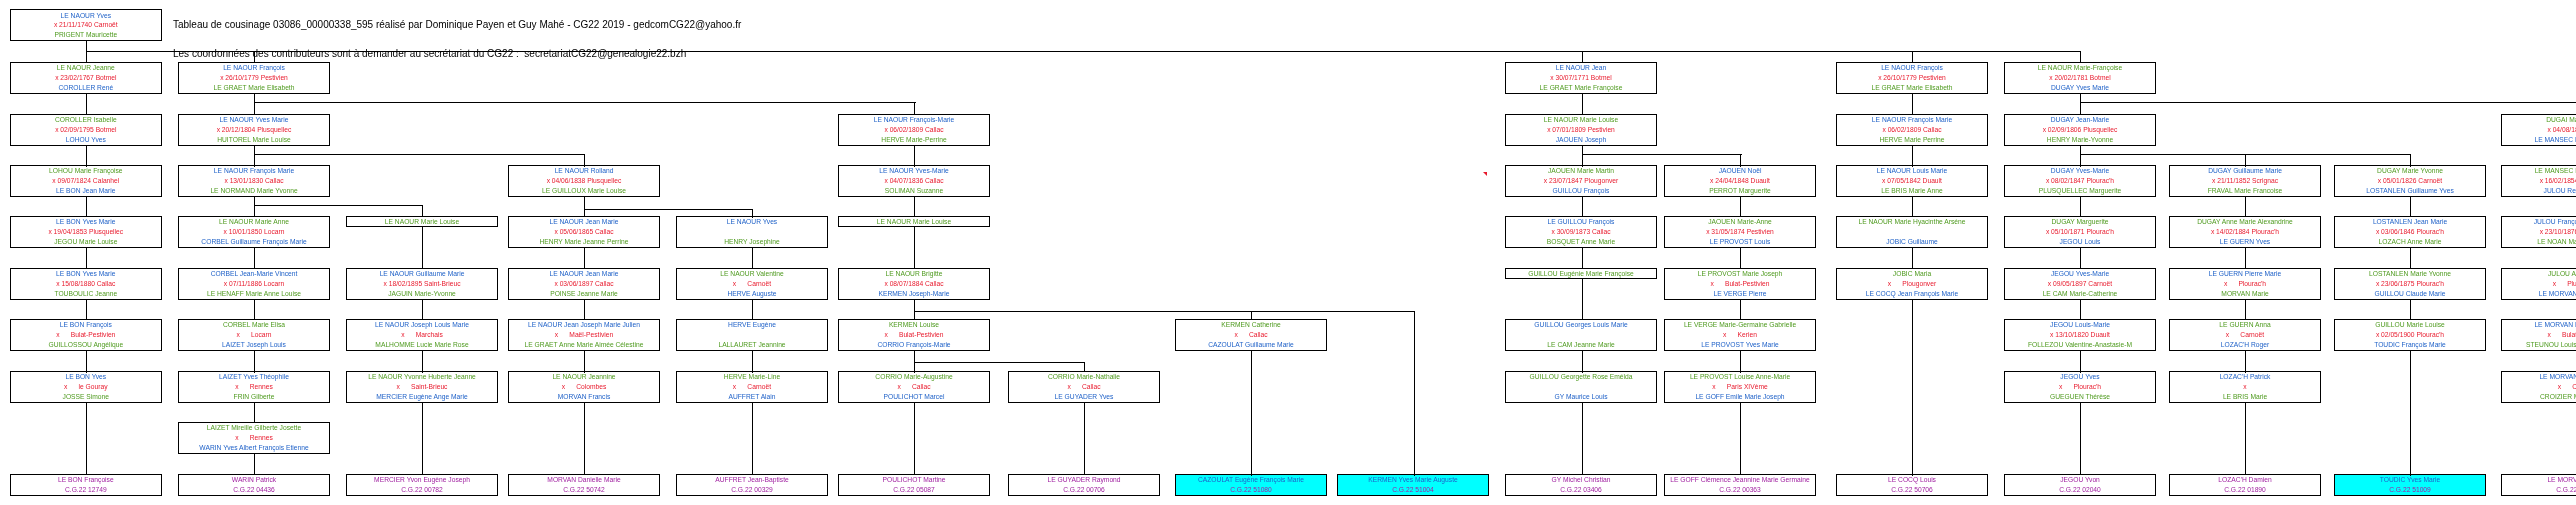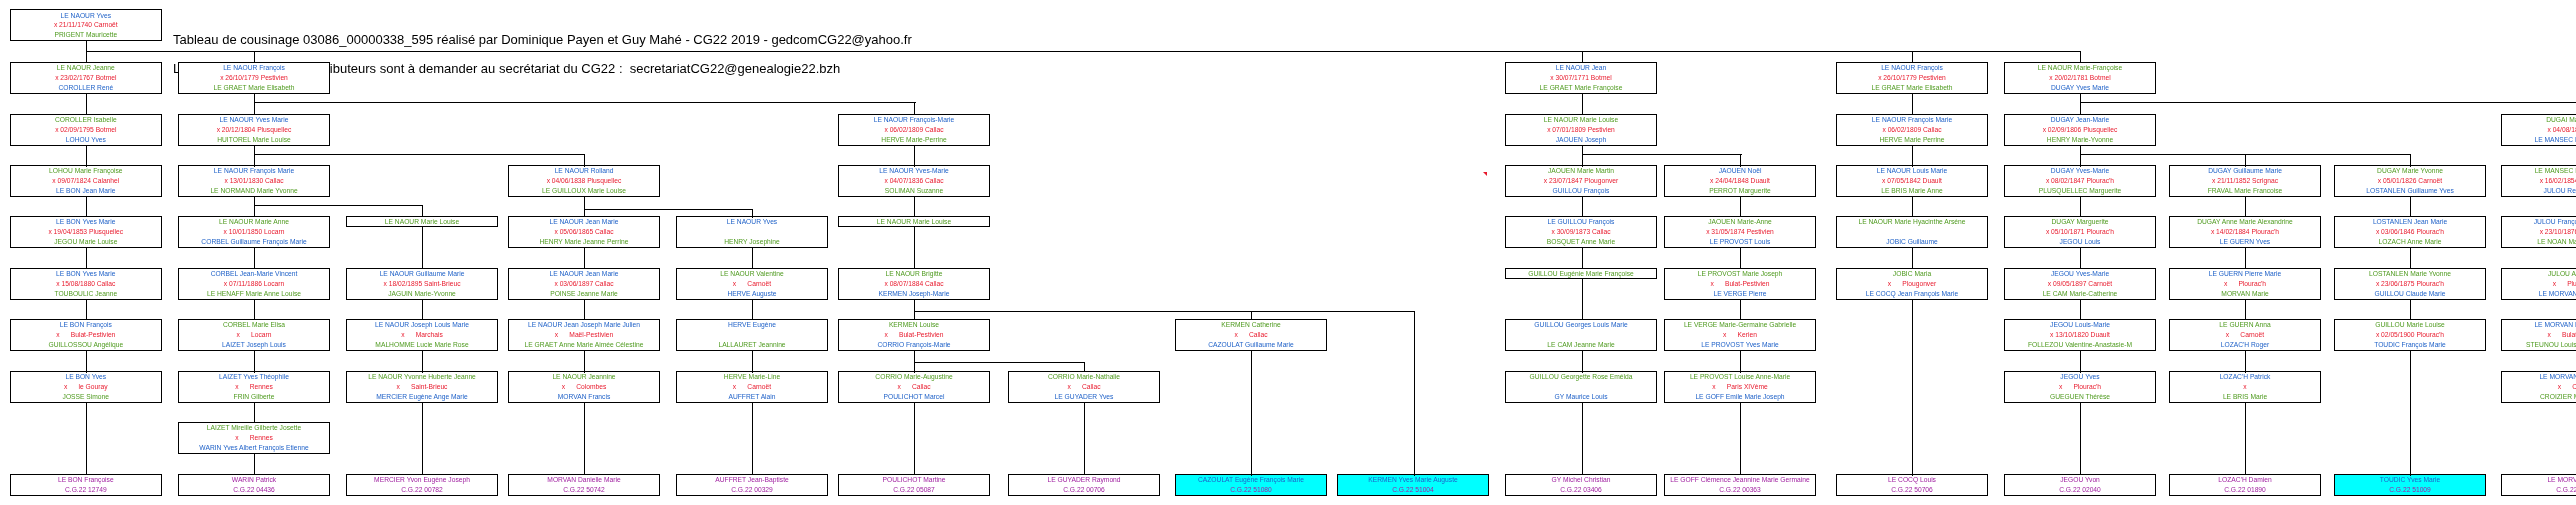--- a/index.html
+++ b/index.html
@@ -23,22 +23,22 @@
     overflow:hidden;
   }
   .box.cyan{background:#00FFFF;}
   .t-b{color:#2062C8;}
   .t-g{color:#4E9A1E;}
   .t-r{color:#E8192C;}
   .t-p{color:#A020A0;}
   .t-k{color:#000;}
   .vline,.hline{position:absolute;background:#000;}
   #title-block{
-    position:absolute;left:173px;top:15px;
-    color:#000;font-size:13px;line-height:9.8px;white-space:pre;
+    position:absolute;left:173px;top:0;
+    color:#000;font-size:10px;line-height:9.8px;white-space:pre;
   }
   #red-marker{
     position:absolute;width:0;height:0;
     border-top:4.6px solid #E8192C;
     border-left:4.6px solid transparent;
   }
 </style>
 </head>
 <body>
 

